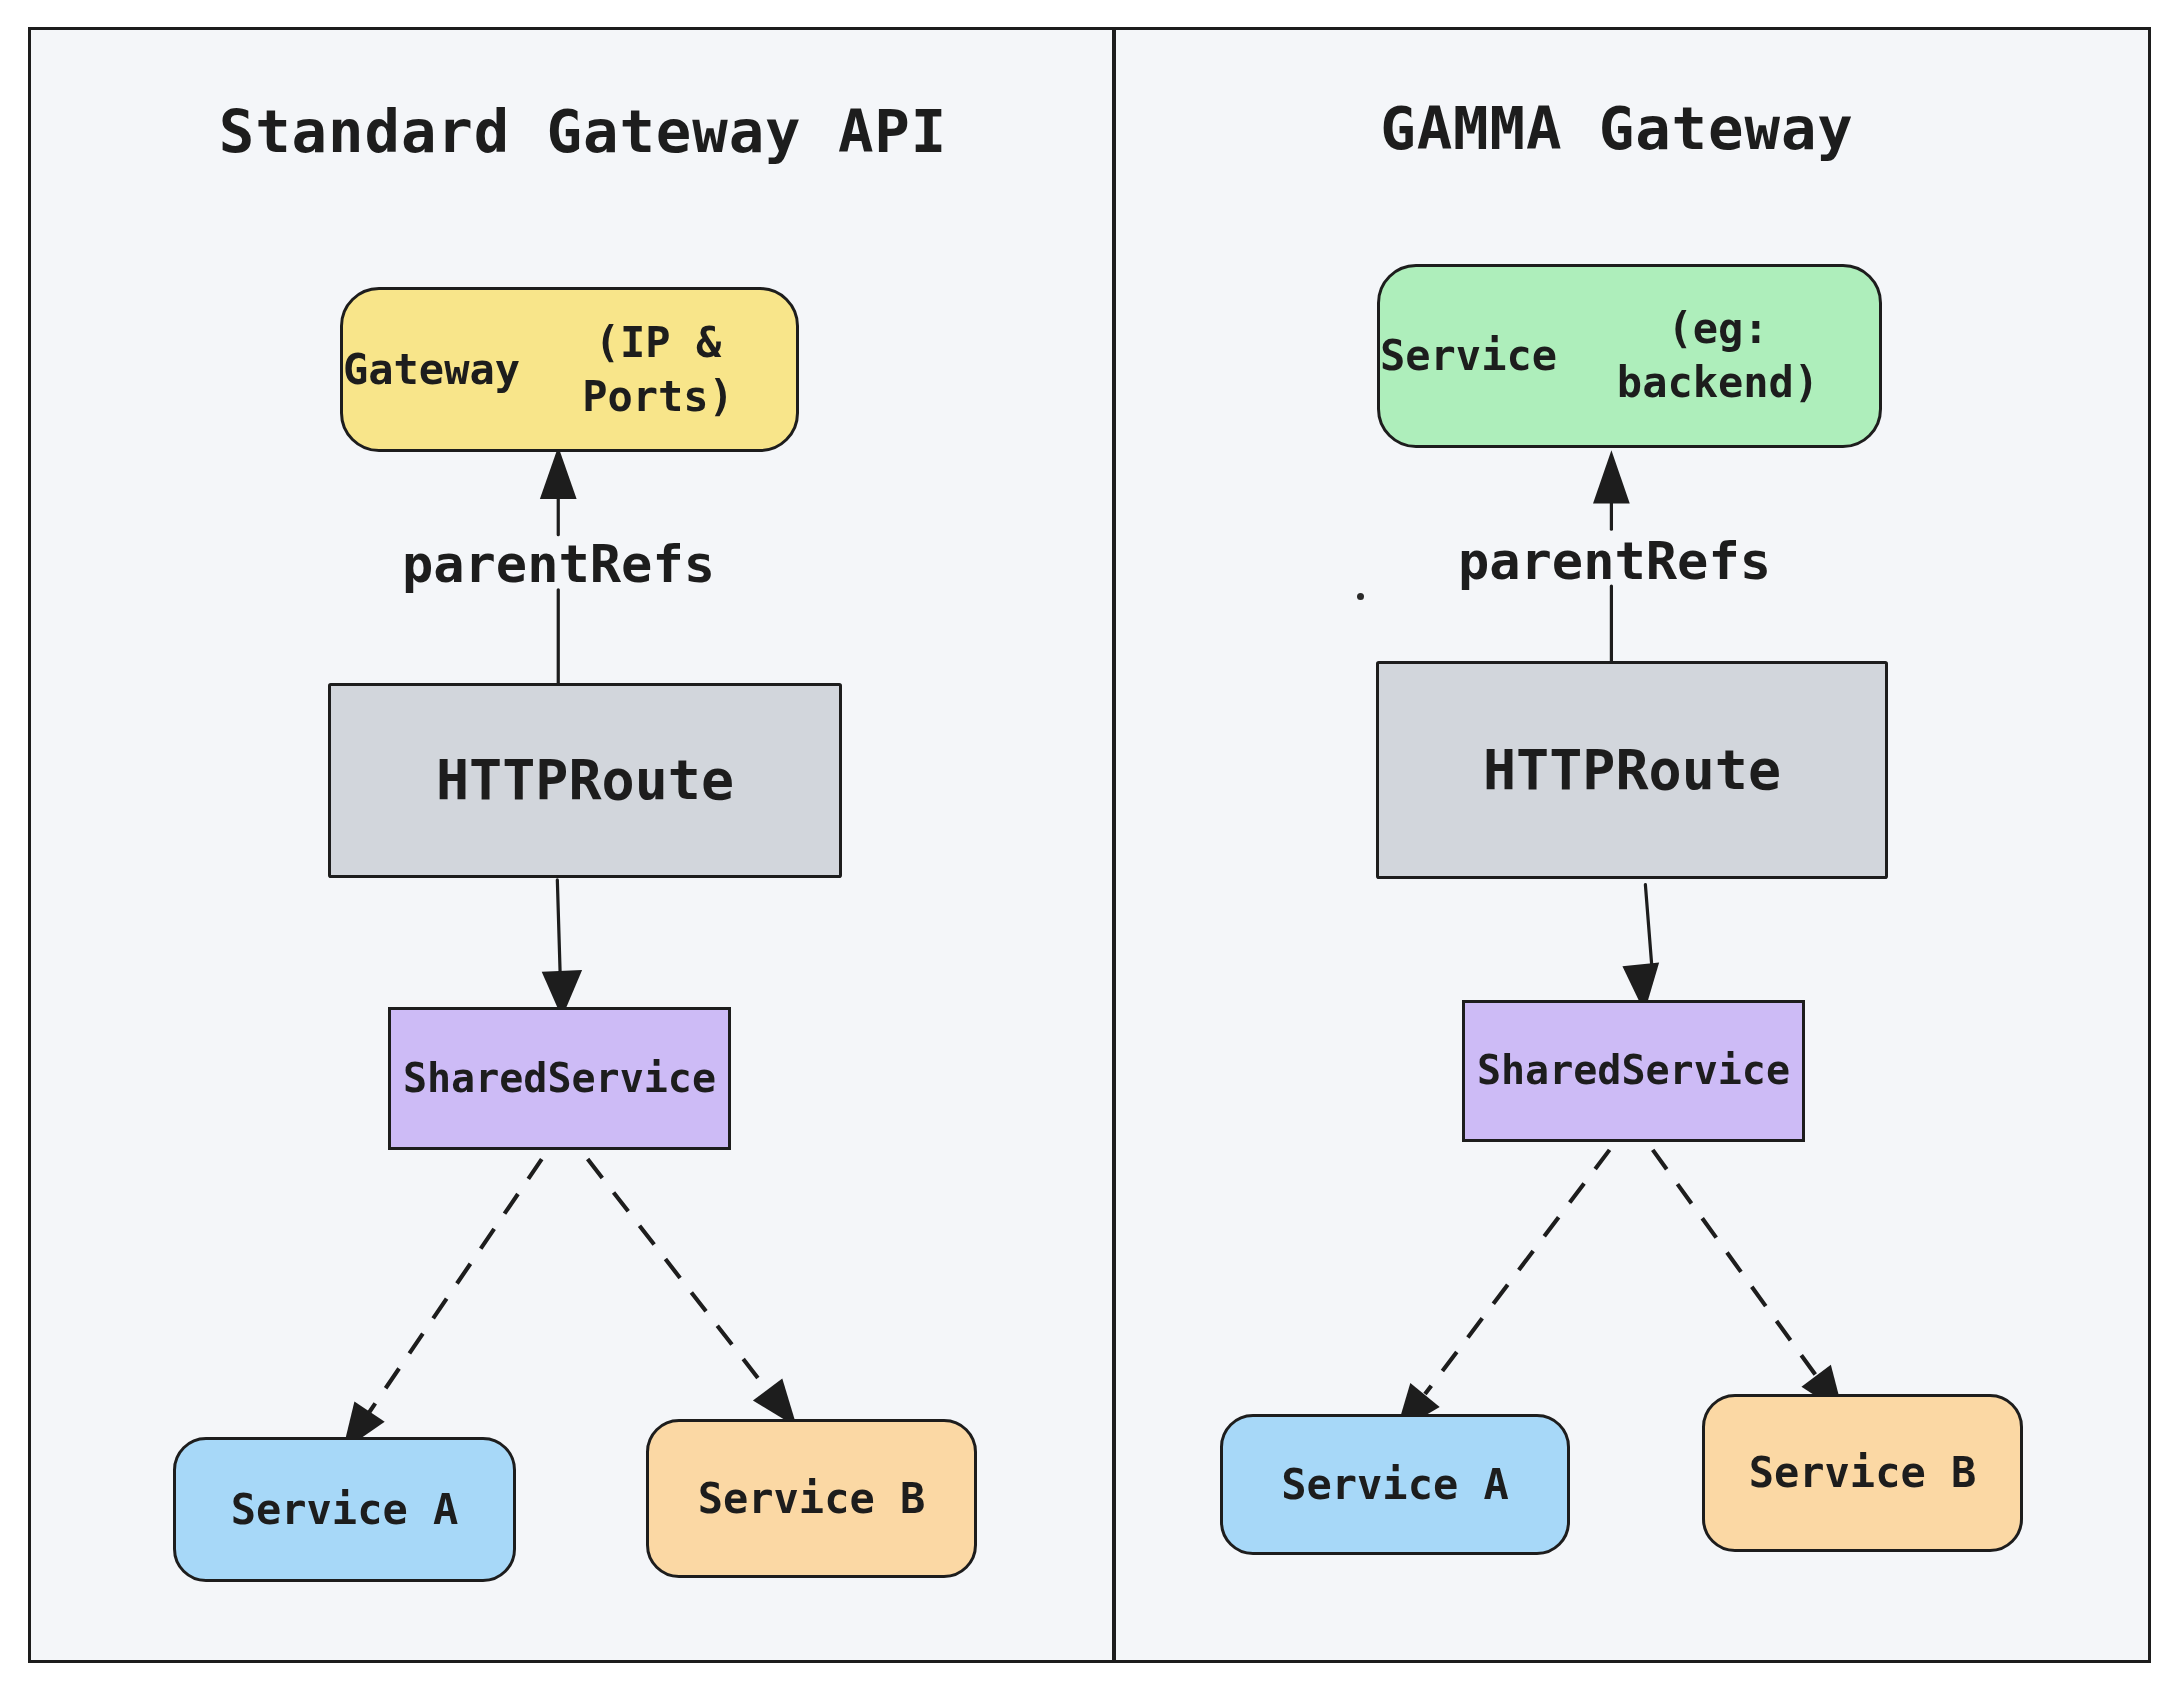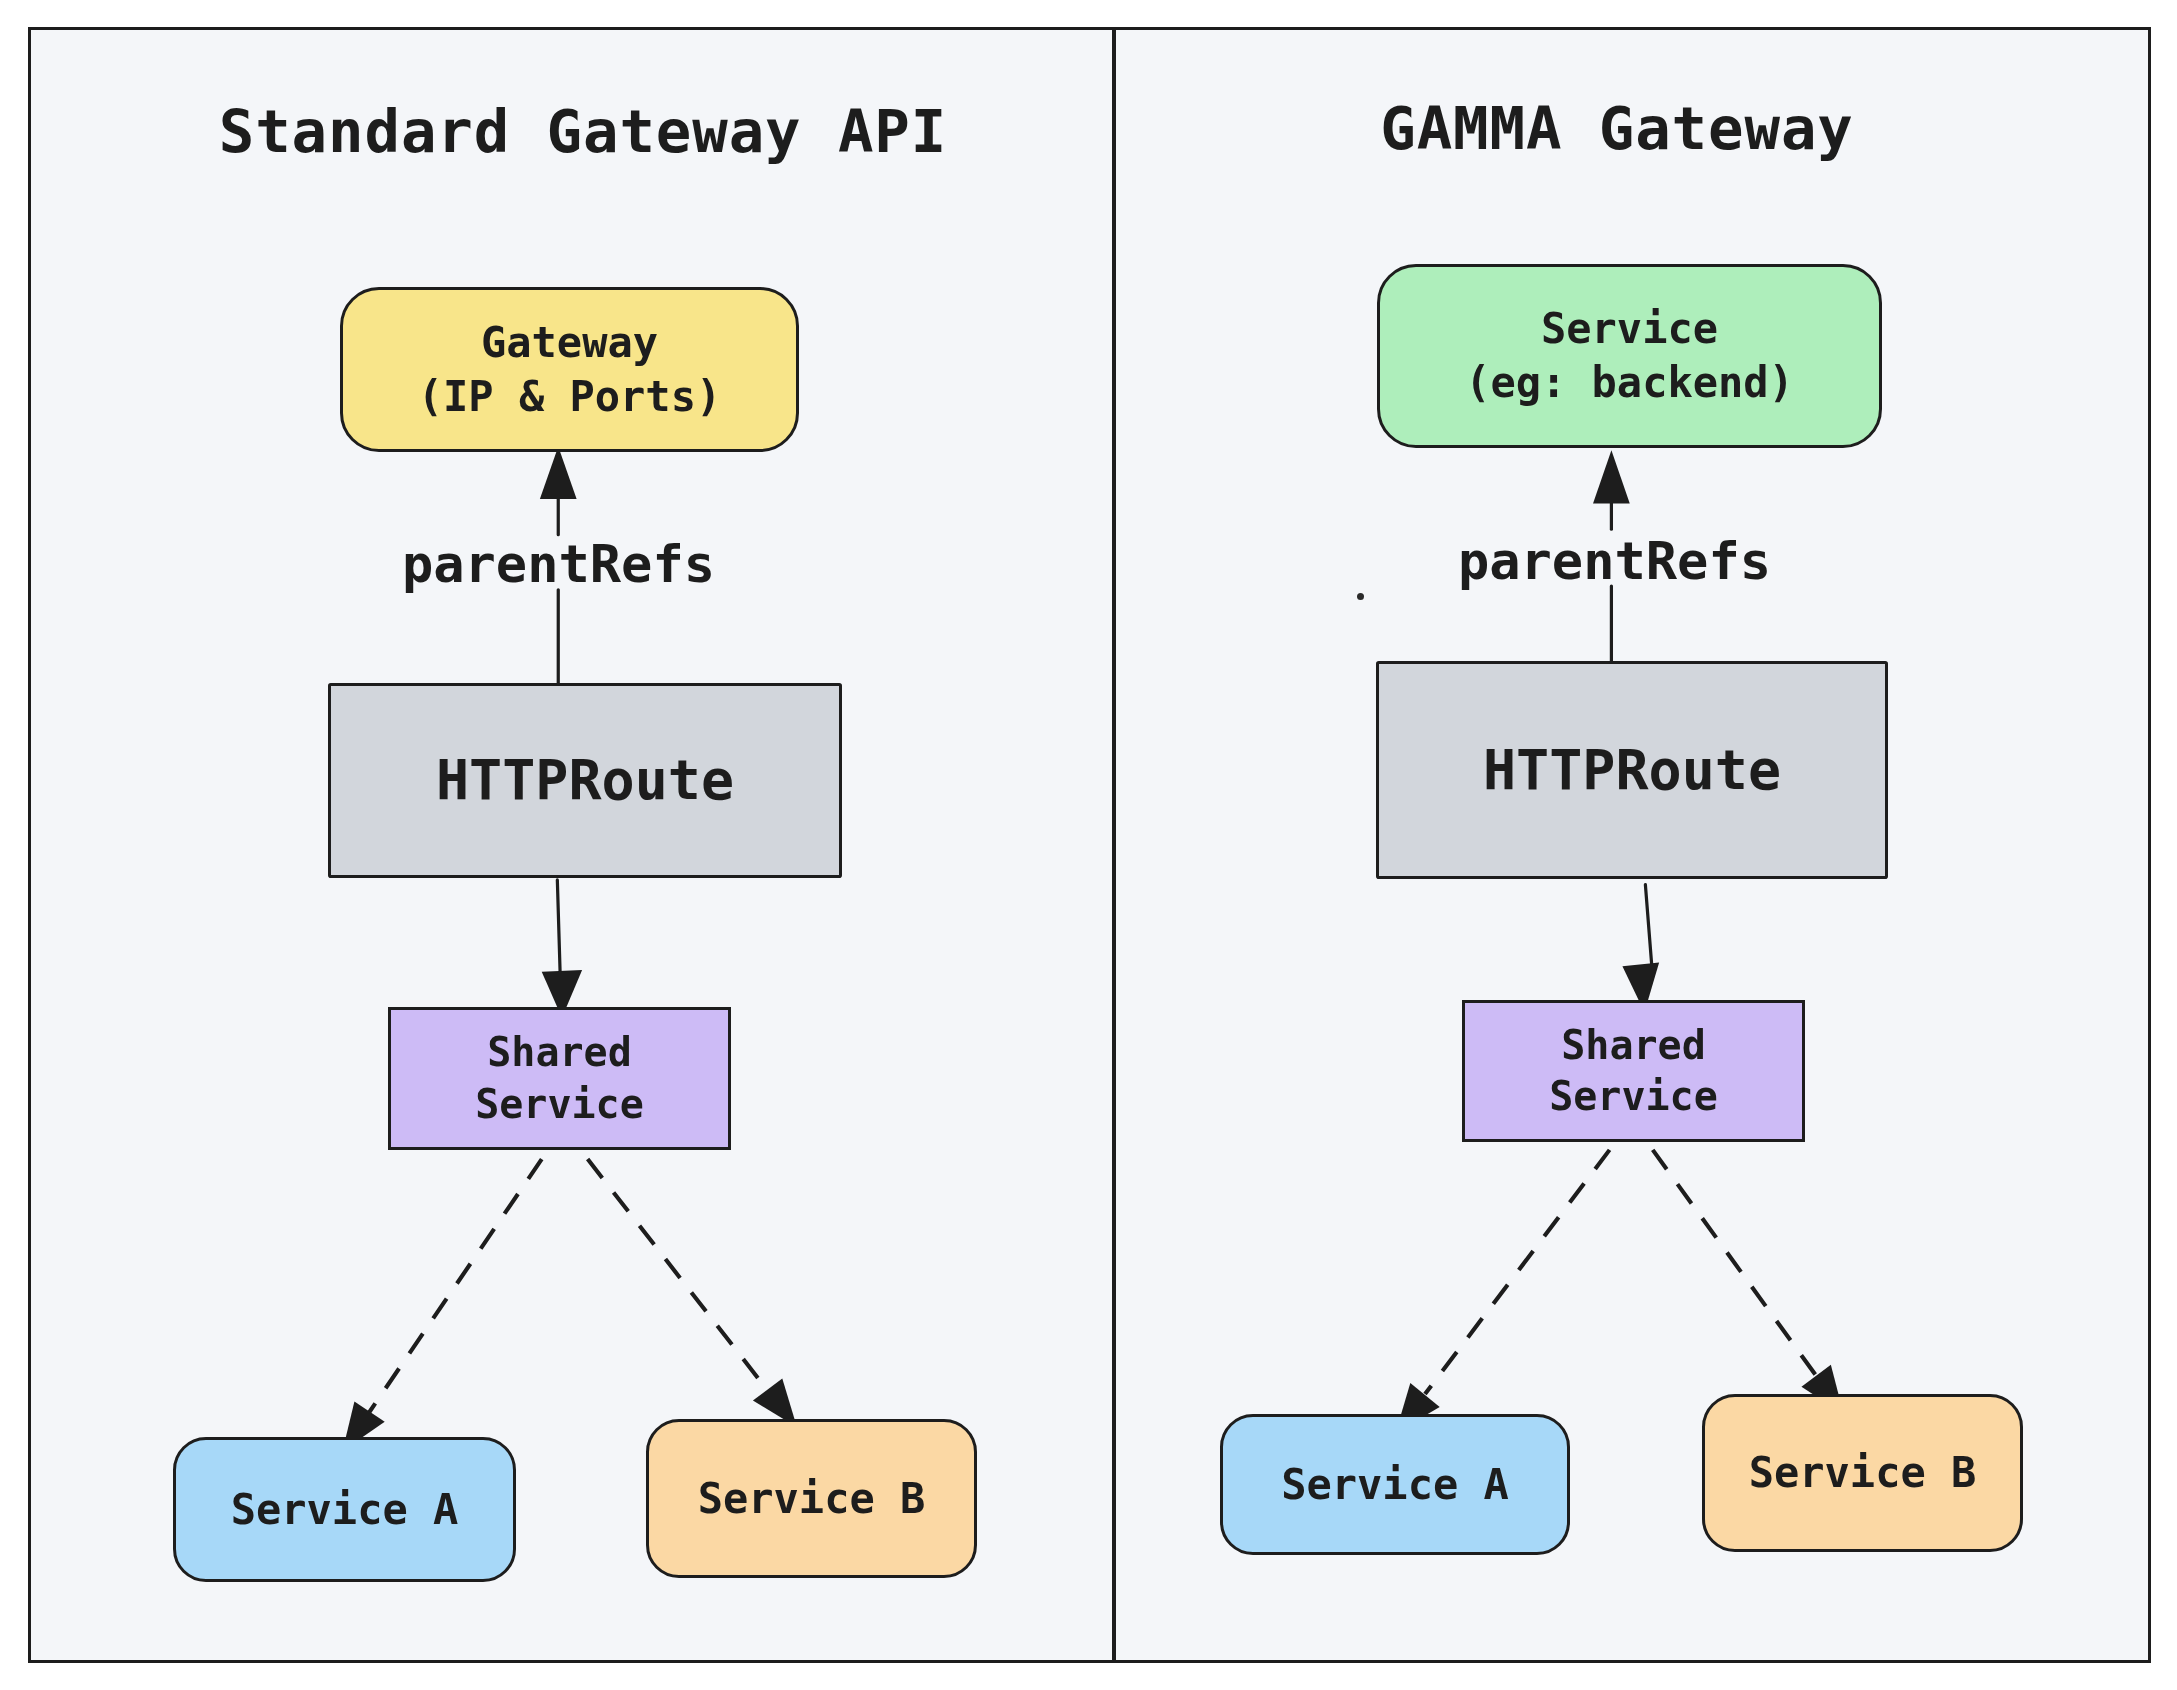--- a/index.html
+++ b/index.html
@@ -12,21 +12,21 @@
   .canvas{position:relative;width:2177px;height:1691px;background:var(--canvas-bg);overflow:hidden;}
   .frame{position:absolute;left:27.5px;top:27px;width:2123px;height:1636px;
          border:3.7px solid var(--ink);background:var(--panel-bg);box-sizing:border-box;}
   .divider{position:absolute;left:1112px;top:27px;width:3.7px;height:1636px;background:var(--ink);}
   .conn-layer{position:absolute;left:0;top:0;width:2177px;height:1691px;pointer-events:none;}
   .conn-line{stroke:var(--ink);stroke-width:3.5;fill:none;stroke-linecap:round;}
   .conn-dash{stroke:var(--ink);stroke-width:4.5;fill:none;stroke-linecap:butt;stroke-dasharray:26 20;}
   .conn-head{fill:var(--ink);stroke:none;}
   .panel-title{position:absolute;width:826px;text-align:center;font-size:59px;font-weight:600;
                letter-spacing:0.9px;white-space:nowrap;}
-  .node{position:absolute;display:flex;flex-direction:column;align-items:center;justify-content:center;
+  .node{position:absolute;display:flex;flex-direction:row;align-items:center;justify-content:center;
         box-sizing:border-box;border:3.7px solid var(--ink);text-align:center;font-weight:600;line-height:1.28;}
   .rounded{border-radius:39px;}
   .rounded-sm{border-radius:33px;}
   .node-gateway{left:340px;top:287px;width:459px;height:165px;background:var(--gateway-yellow);font-size:42px;}
   .node-service-green{left:1377px;top:264px;width:505px;height:184px;background:var(--service-green);font-size:42px;}
   .node-http-left{left:328px;top:683px;width:514px;height:195px;background:var(--httproute-gray);font-size:55px;border-radius:2.8px;}
   .node-http-right{left:1376px;top:661px;width:512px;height:218px;background:var(--httproute-gray);font-size:55px;border-radius:2.8px;}
   .node-purple-left{left:388px;top:1007px;width:343px;height:143px;background:var(--shared-purple);font-size:40px;}
   .node-purple-right{left:1462px;top:1000px;width:343px;height:142px;background:var(--shared-purple);font-size:40px;}
   .node-svca-left{left:173px;top:1437px;width:343px;height:145px;background:var(--service-a-blue);font-size:42px;}

